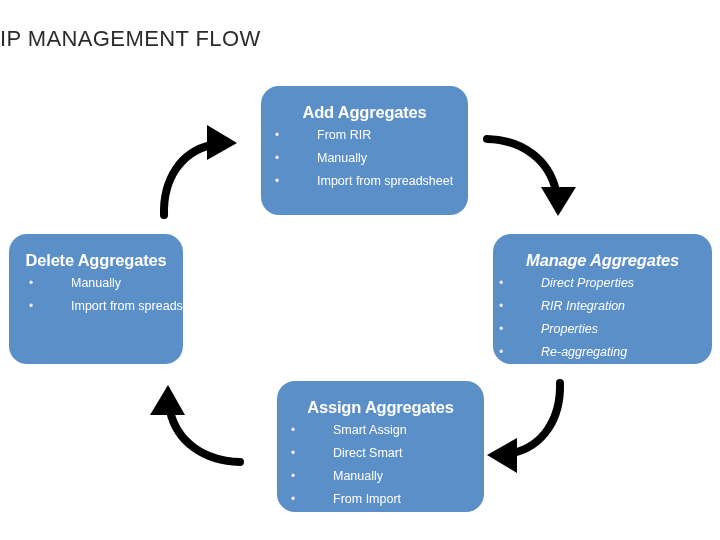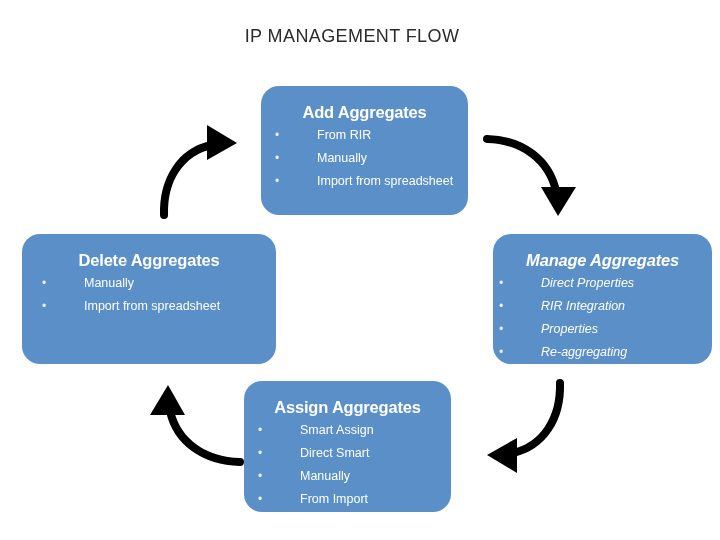--- a/index.html
+++ b/index.html
@@ -15,22 +15,22 @@
     width: 720px;
     height: 540px;
     background: #ffffff;
     overflow: hidden;
   }
   #page-title {
     position: absolute;
     left: 0;
     top: 26px;
     width: 704px;
-    text-align: center;
-    font-size: 18px;
+    text-align: left;
+    font-size: 22px;
     font-weight: 400;
     letter-spacing: 0.4px;
     color: #2b2b2b;
     font-family: "Liberation Sans", sans-serif;
   }
   .node {
     position: absolute;
     background: #5b8fc7;
     border-radius: 18px;
     box-sizing: border-box;
@@ -63,22 +63,22 @@
     position: absolute;
     left: 0;
     top: 0;
     font-size: 12px;
     line-height: 23px;
     color: #e9eef5;
   }
   
   #node-add      { left: 261px; top: 86px;  width: 207px; height: 129px; }
   #node-manage   { left: 493px; top: 234px; width: 219px; height: 130px; font-style: italic; }
-  #node-assign   { left: 244px; top: 381px; width: 207px; height: 131px; }
-  #node-delete   { left: 22px;  top: 234px; width: 254px; height: 130px; }
+  #node-assign   { left: 277px; top: 381px; width: 207px; height: 131px; }
+  #node-delete   { left: 9px;  top: 234px; width: 174px; height: 130px; }
 
   #node-manage .node-list { padding-left: 6px; }
   #node-delete .node-list { padding-left: 20px; }
   #node-assign .node-list { padding-left: 14px; }
 
   .arrow-layer {
     position: absolute;
     left: 0;
     top: 0;
     width: 720px;

